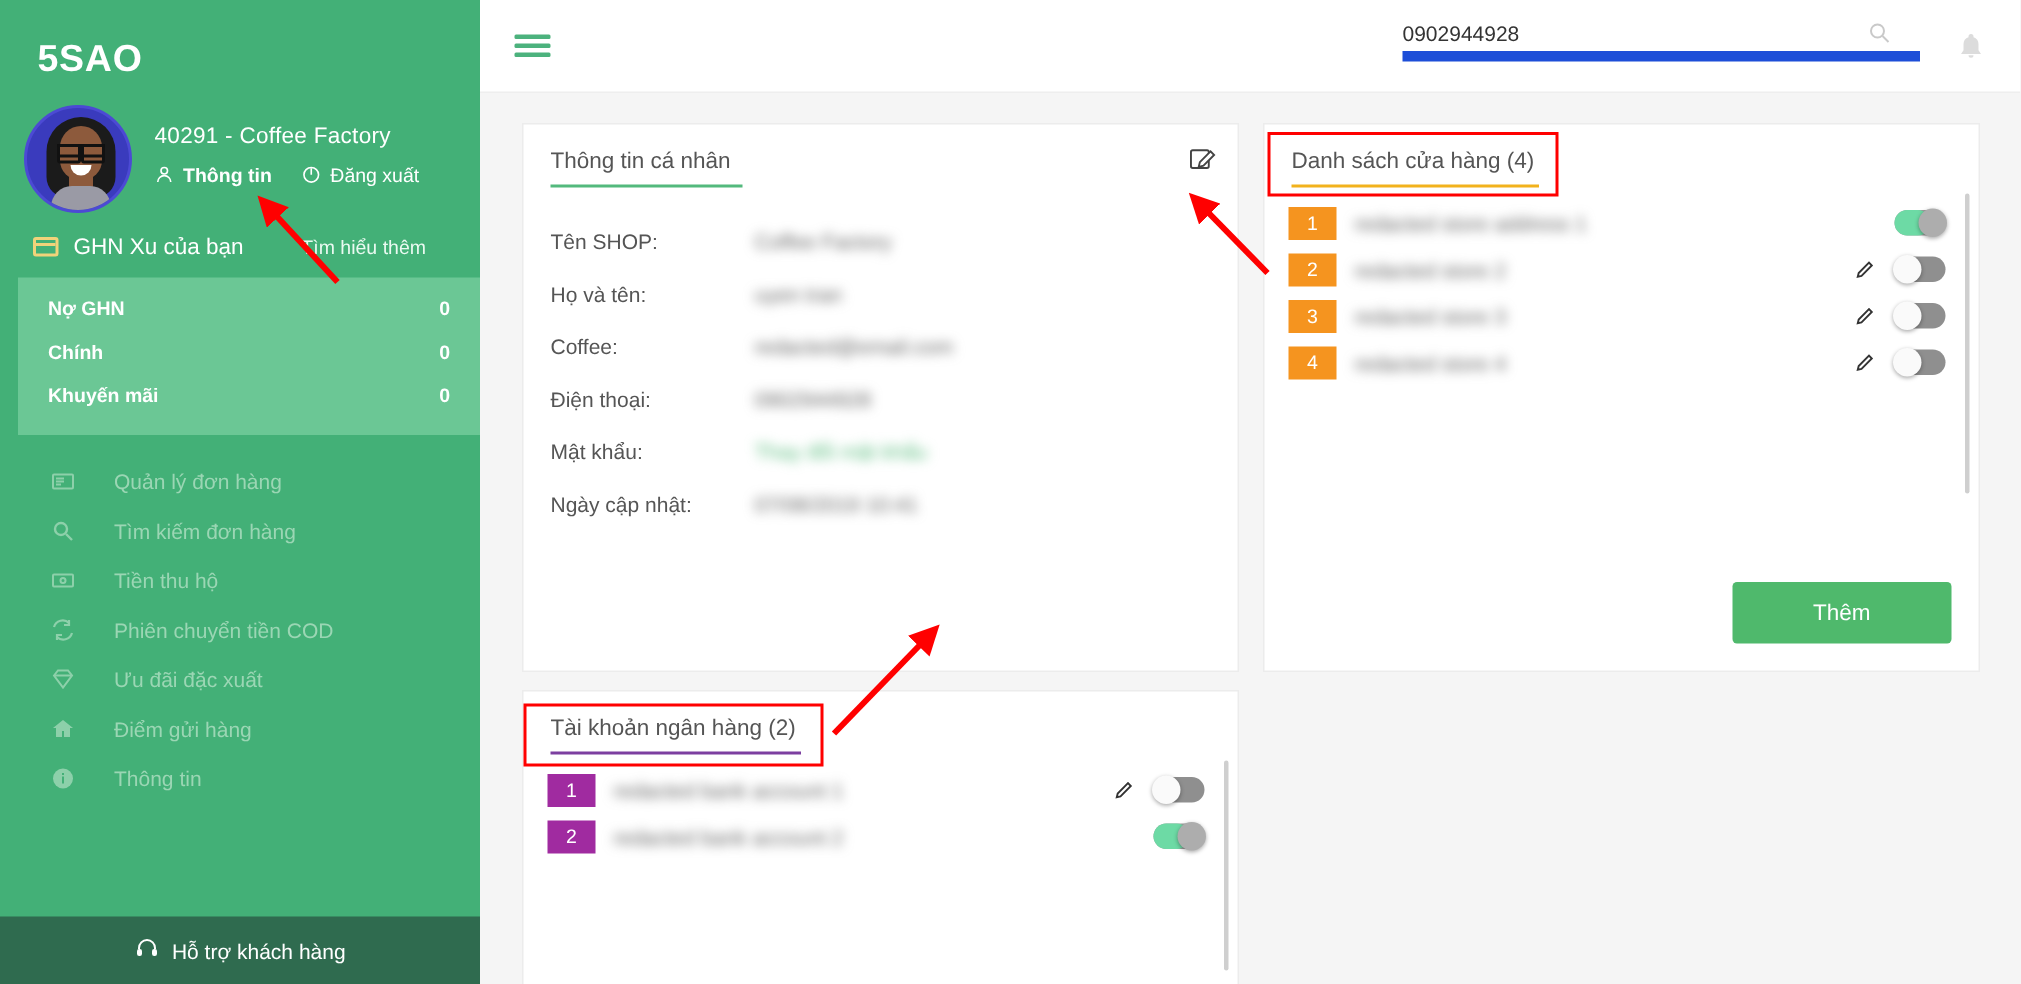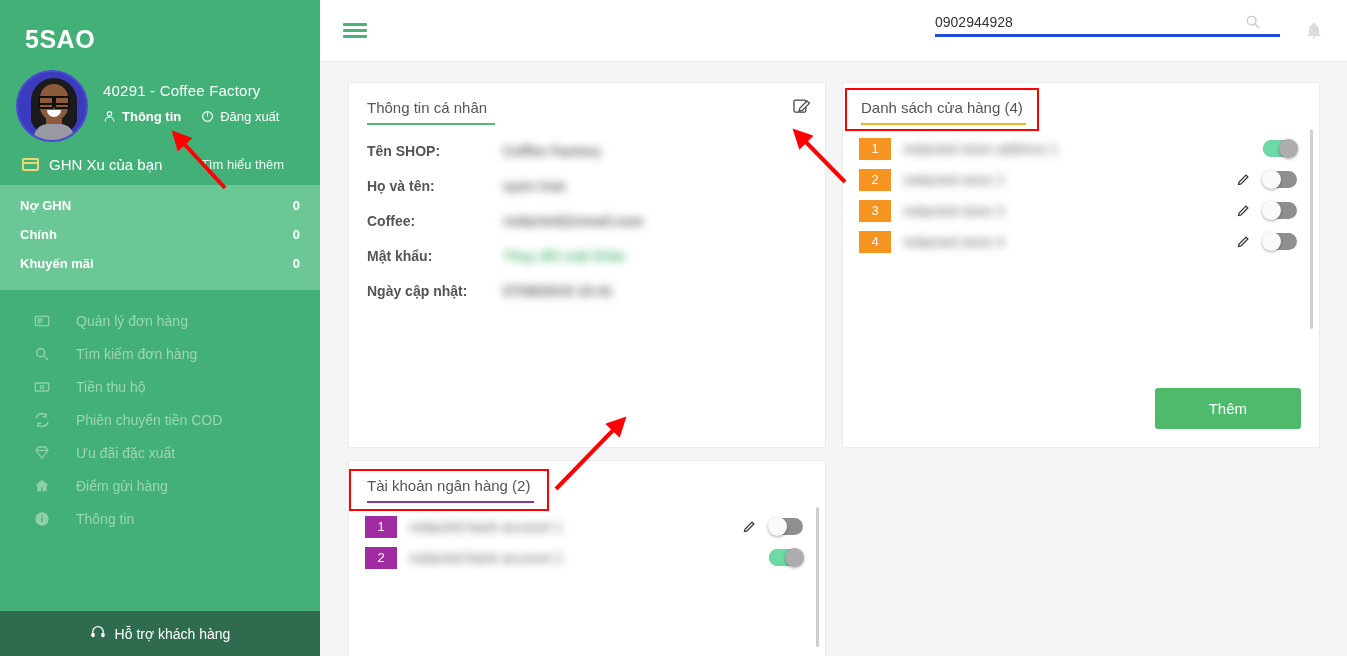--- a/index.html
+++ b/index.html
@@ -80,21 +80,21 @@
   .xu-left { display: flex; align-items: center; gap: 10px; font-size: 15px; }
   .xu-right { font-size: 13px; color: #eafaf1; cursor: pointer; }
   .card-icon {
     width: 17px; height: 13px; border: 2px solid #f1d37a; border-radius: 2px;
     position: relative;
   }
   .card-icon:after {
     content: ""; position: absolute; left: 0; top: 2px;
     width: 13px; height: 2px; background: #f1d37a;
   }
-  .balances { background: #6bc795; padding: 6px 20px 12px 20px; }
+  .balances { background: #6bc795; padding: 6px 20px 12px 20px; margin-left: 12px; }
   .bal-row {
     display: flex; justify-content: space-between; align-items: center;
     font-size: 13px; font-weight: bold; padding: 7px 0; color: #fff;
   }
   .menu { padding-top: 14px; flex: 1; }
   .menu-item {
     display: flex; align-items: center; height: 33px;
     padding-left: 34px; color: #9bd6b4; font-size: 14px; cursor: pointer;
   }
   .menu-item .mi-icon {
@@ -116,21 +116,21 @@
     background: #ffffff; display: flex; align-items: center;
     border-bottom: 1px solid #eeeeee;
   }
   .hamburger { margin-left: 23px; width: 24px; cursor: pointer; }
   .hamburger span {
     display: block; height: 3px; background: #4cb27d; border-radius: 1px;
     margin: 3px 0;
   }
   .search-wrap {
     position: absolute; left: 615px; top: 14px; width: 345px;
-    border-bottom: 3px solid #1d4ed8; display: flex; align-items: center;
+    border-bottom: 7px solid #1d4ed8; display: flex; align-items: center;
     padding-bottom: 4px;
   }
   .search-input {
     border: none; outline: none; font-size: 14px; color: #333;
     width: 310px; font-family: "Liberation Sans", sans-serif;
     background: transparent;
   }
   .search-icon { color: #c9c9c9; width: 16px; height: 16px; }
   .bell { position: absolute; right: 23px; top: 21px; color: #dcdcdc; cursor: pointer; }
   .bell svg { width: 20px; height: 20px; }
@@ -154,21 +154,21 @@
   .u-purple { background: #7c3fa0; width: 167px; }
 
   #panel-profile { left: 28px; top: 20px; width: 478px; height: 366px; }
   #panel-stores  { left: 522px; top: 20px; width: 478px; height: 366px; }
   #panel-bank    { left: 28px; top: 398px; width: 478px; height: 238px; }
 
   .edit-btn { margin: 14px 14px 0 0; cursor: pointer; }
   .edit-btn svg { width: 19px; height: 19px; display: block; }
 
   .info-list { padding: 18px 0 0 18px; }
-  .info-row { display: flex; height: 35px; font-weight: bold; }
+  .info-row { display: flex; align-items: center; height: 35px; }
   .info-label { width: 136px; font-size: 14px; color: #555; }
   .blur { filter: blur(4px); color: #666; font-size: 14px; white-space: nowrap; }
   .blur.green { color: #5bbd7f; }
 
   .list-body { position: relative; padding-top: 8px; }
   .list-row {
     display: flex; align-items: center; height: 31px; padding: 0 22px 0 16px;
   }
   .badge {
     width: 32px; height: 22px; color: #fff; font-size: 13px;
@@ -398,20 +398,24 @@
           <span class="info-label">Tên SHOP:</span>
           <span class="blur">Coffee Factory</span>
         </div>
         <div class="info-row">
           <span class="info-label">Họ và tên:</span>
           <span class="blur">uyen tran</span>
         </div>
         <div class="info-row">
           <span class="info-label">Coffee:</span>
           <span class="blur">redacted@email.com</span>
+        </div>
+        <div class="info-row">
+          <span class="info-label">Điện thoại:</span>
+          <span class="blur">0902944928</span>
         </div>
         <div class="info-row">
           <span class="info-label">Mật khẩu:</span>
           <span class="blur green">Thay đổi mật khẩu</span>
         </div>
         <div class="info-row">
           <span class="info-label">Ngày cập nhật:</span>
           <span class="blur">07/08/2019 10:41</span>
         </div>
       </div>

